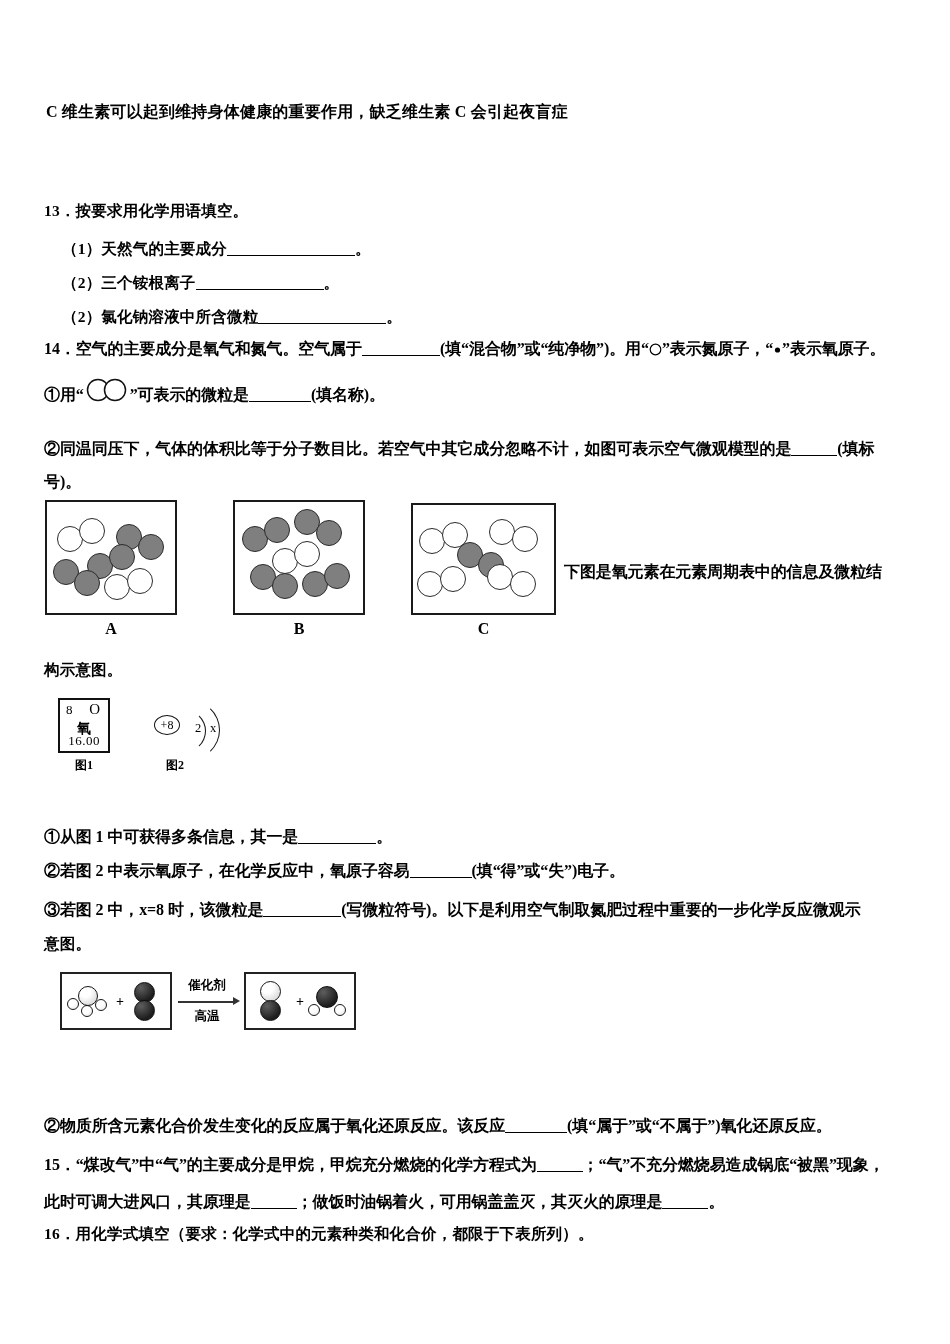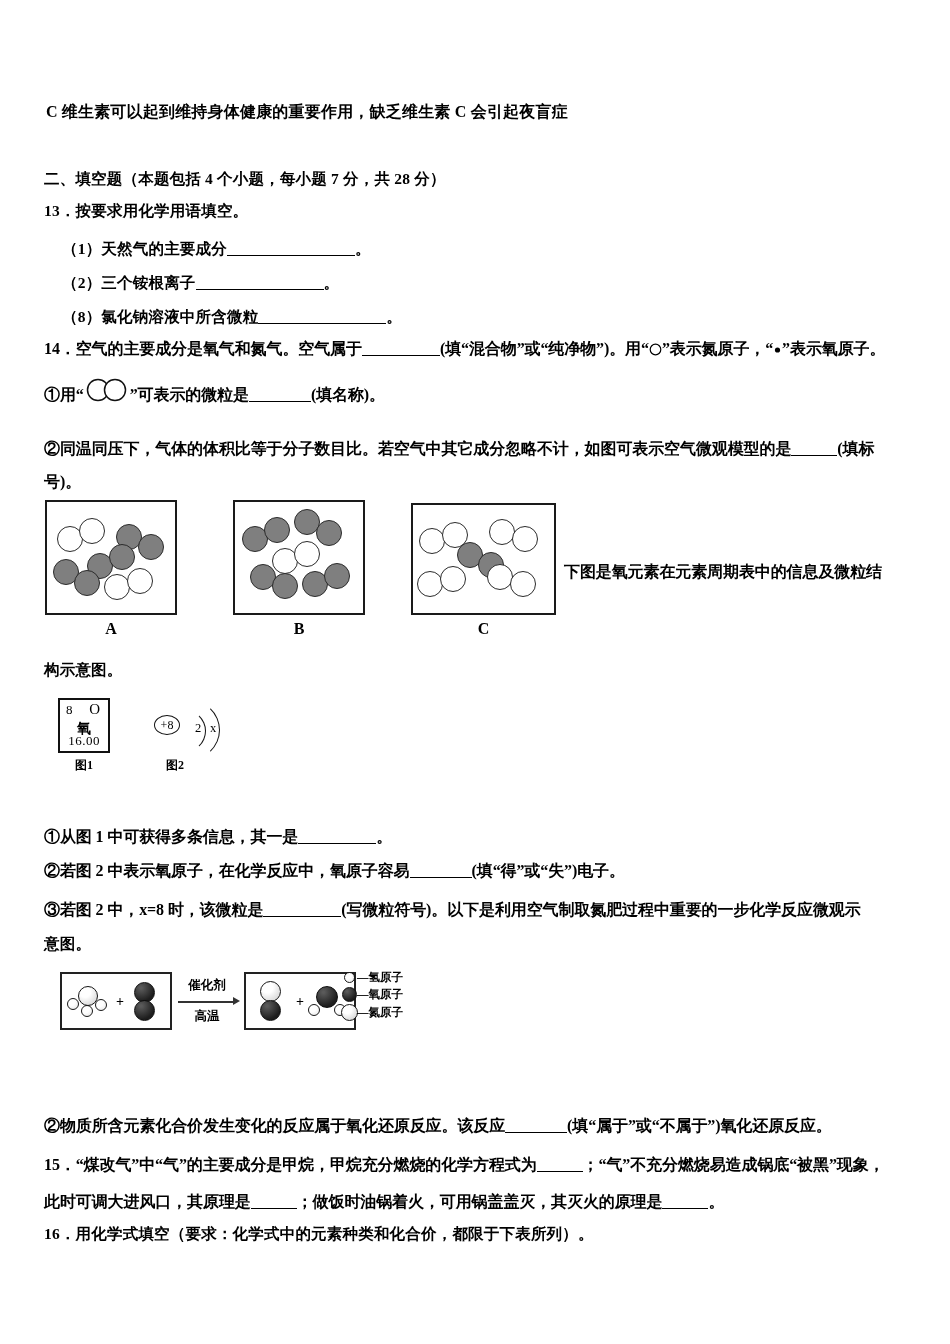--- a/index.html
+++ b/index.html
@@ -175,34 +175,33 @@
 </head>
 <body>
 
 <div class="page">
 
   <div class="line opt" style="left:46px; top:100px;">
     <span class="lbl">C</span><span>维生素可以起到维持身体健康的重要作用，缺乏维生素 C 会引起夜盲症</span>
   </div>
 
 
-  <div class="line sec-head" style="left:44px; top:167px;">二、填空题（本题包括 4 个小题，每小题 7 分，共 28 分）</div>
 
   <div class="line q-head" style="left:44px; top:199px;">13．按要求用化学用语填空。</div>
 
   <div class="line sub" style="left:62px; top:237px;">
     <span>（1）天然气的主要成分</span><span class="blank b-xxl"></span><span>。</span>
   </div>
 
   <div class="line sub" style="left:62px; top:271px;">
     <span>（2）三个铵根离子</span><span class="blank b-xxl"></span><span>。</span>
   </div>
 
   <div class="line sub" style="left:62px; top:305px;">
-    <span>（8）氯化钠溶液中所含微粒</span><span class="blank b-xxl"></span><span>。</span>
+    <span>（2）氯化钠溶液中所含微粒</span><span class="blank b-xxl"></span><span>。</span>
   </div>
 
   <div class="line tight" style="left:44px; top:337px;">
     <span>14．空气的主要成分是氧气和氮气。空气属于</span><span class="blank b-lg"></span><span>(填“混合物”或“纯净物”)。用“</span><svg width="13" height="13" viewBox="0 0 13 13" style="vertical-align:-2px">
         <circle cx="6.5" cy="6.5" r="5.3" fill="#fff" stroke="#000" stroke-width="1.2"></circle>
       </svg><span>”表示氮原子，“</span><svg width="9" height="13" viewBox="0 0 9 13" style="vertical-align:-2px">
         <circle cx="4.5" cy="7" r="2.6" fill="#000"></circle>
       </svg><span>”表示氧原子。</span>
   </div>
 
@@ -316,30 +315,20 @@
 
       <div class="ball n" style="left:14px; top:7px; width:21px; height:21px;"></div>
       <div class="ball o" style="left:14px; top:26px; width:21px; height:21px;"></div>
       <span class="rx-plus" style="left:50px; top:20px;">+</span>
 
       <div class="ball o" style="left:70px; top:12px; width:22px; height:22px;"></div>
       <div class="ball h" style="left:62px; top:30px; width:12px; height:12px;"></div>
       <div class="ball h" style="left:88px; top:30px; width:12px; height:12px;"></div>
     </div>
 
-    <div class="legend" style="left:284px; top:-2px; width:120px; height:62px;">
-      <div class="ball h" style="left:0px; top:2px; width:11px; height:11px;"></div>
-      <span class="legend-row" style="left:13px; top:0px;"><span>—</span><span>氢原子</span></span>
-
-      <div class="ball o" style="left:-2px; top:17px; width:15px; height:15px;"></div>
-      <span class="legend-row" style="left:13px; top:17px;"><span>—</span><span>氧原子</span></span>
-
-      <div class="ball n" style="left:-3px; top:34px; width:17px; height:17px;"></div>
-      <span class="legend-row" style="left:13px; top:35px;"><span>—</span><span>氮原子</span></span>
-    </div>
   </div>
 
 
   <div class="line tight" style="left:44px; top:1114px;">
     <span>②物质所含元素化合价发生变化的反应属于氧化还原反应。该反应</span><span class="blank b-md"></span><span>(填“属于”或“不属于”)氧化还原反应。</span>
   </div>
 
   <div class="line tight" style="left:44px; top:1153px;">
     <span>15．“煤改气”中“气”的主要成分是甲烷，甲烷充分燃烧的化学方程式为</span><span class="blank b-sm"></span><span>；“气”不充分燃烧易造成锅底“被黑”现象，</span>
   </div>

